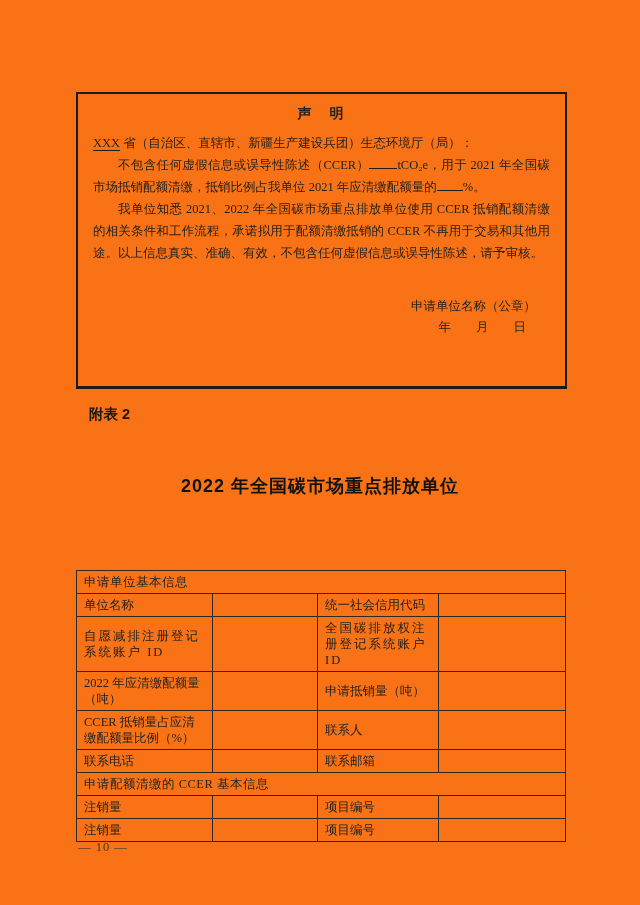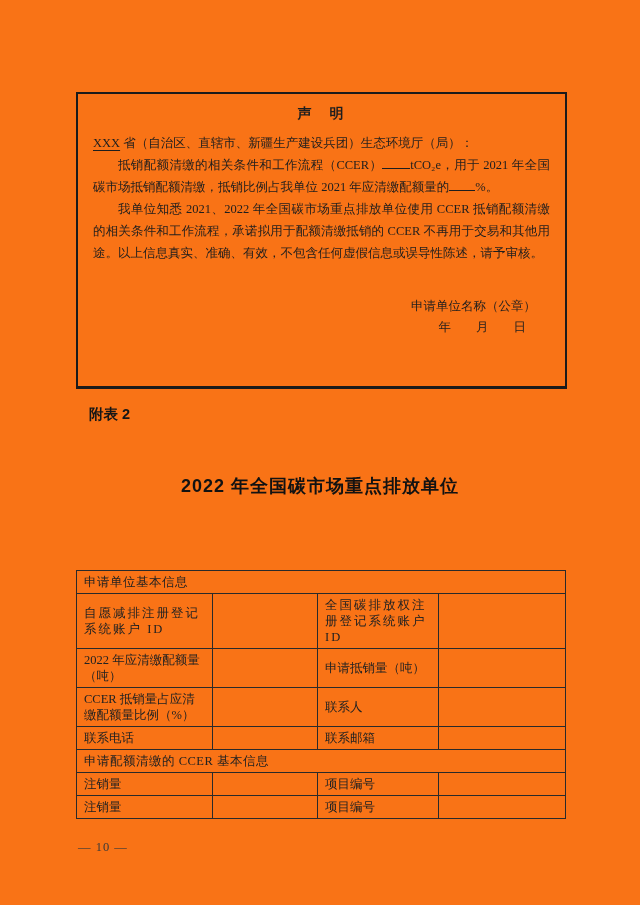--- a/index.html
+++ b/index.html
@@ -117,21 +117,21 @@
 </style>
 </head>
 <body>
 
 <div class="page">
 
   <div class="decl-box">
     <div class="decl-title">声　明</div>
     <div class="decl-body">
       <p><span class="u-name">XXX</span><span> 省（自治区、直辖市、新疆生产建设兵团）生态环境厅（局）：</span></p>
-      <p class="indent"><span>抵销配额清缴的相关条件和工作流程（CCER）</span><span class="blank w28"></span><span>tCO₂e，用于 2021 年全国碳市场抵销配额清缴，抵销比例占我单位 2021 年应清缴配额量的</span><span class="blank w26"></span><span>%。</span></p>
+      <p class="indent"><span>不包含任何虚假信息或误导性陈述（CCER）</span><span class="blank w28"></span><span>tCO₂e，用于 2021 年全国碳市场抵销配额清缴，抵销比例占我单位 2021 年应清缴配额量的</span><span class="blank w26"></span><span>%。</span></p>
       <p class="indent">我单位知悉 2021、2022 年全国碳市场重点排放单位使用 CCER 抵销配额清缴的相关条件和工作流程，承诺拟用于配额清缴抵销的 CCER 不再用于交易和其他用途。以上信息真实、准确、有效，不包含任何虚假信息或误导性陈述，请予审核。</p>
     </div>
     <div class="signature">
       <div class="sig1">申请单位名称（公章）</div>
       <div class="sig2">年　　月　　日</div>
     </div>
   </div>
 
   <div class="attach-label">附表 2</div>
 
@@ -143,20 +143,26 @@
     <colgroup>
         <col class="col1">
         <col class="col2">
         <col class="col3">
         <col class="col4">
       </colgroup>
     <tbody>
       <tr>
         <td colspan="4" class="section">申请单位基本信息</td>
       </tr>
+      <tr>
+        <td>单位名称</td>
+        <td></td>
+        <td>统一社会信用代码</td>
+        <td></td>
+      </tr>
       <tr class="row-tall">
         <td class="spread">自愿减排注册登记系统账户 ID</td>
         <td></td>
         <td class="spread">全国碳排放权注册登记系统账户 ID</td>
         <td></td>
       </tr>
       <tr>
         <td>2022 年应清缴配额量（吨）</td>
         <td></td>
         <td>申请抵销量（吨）</td>

